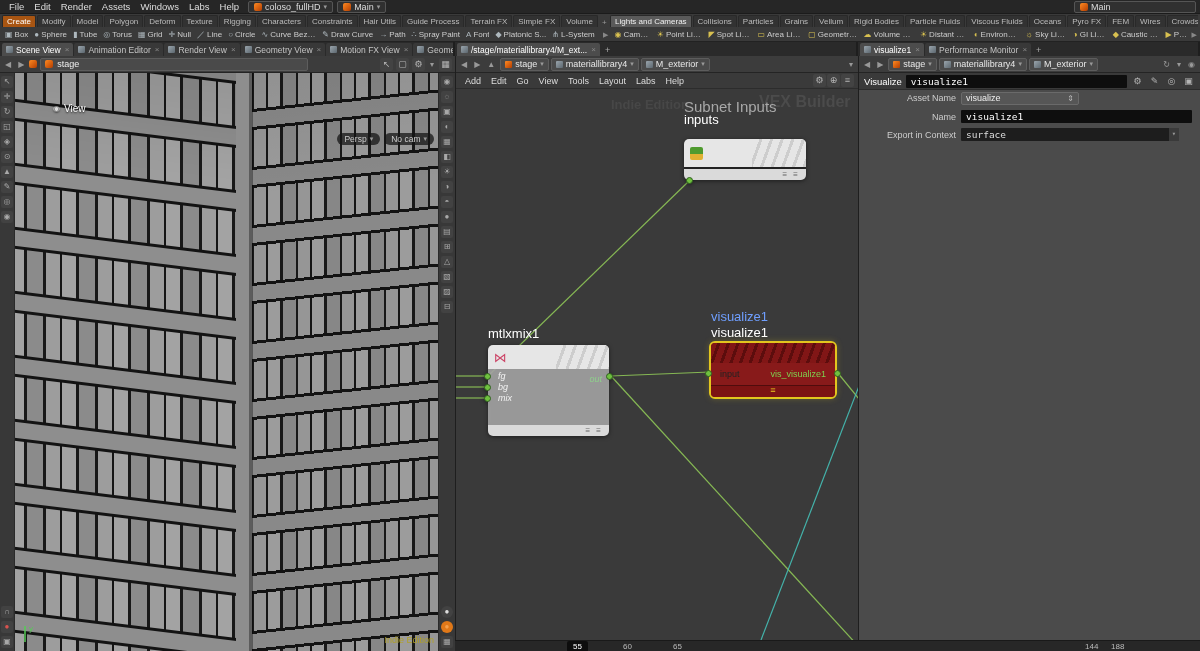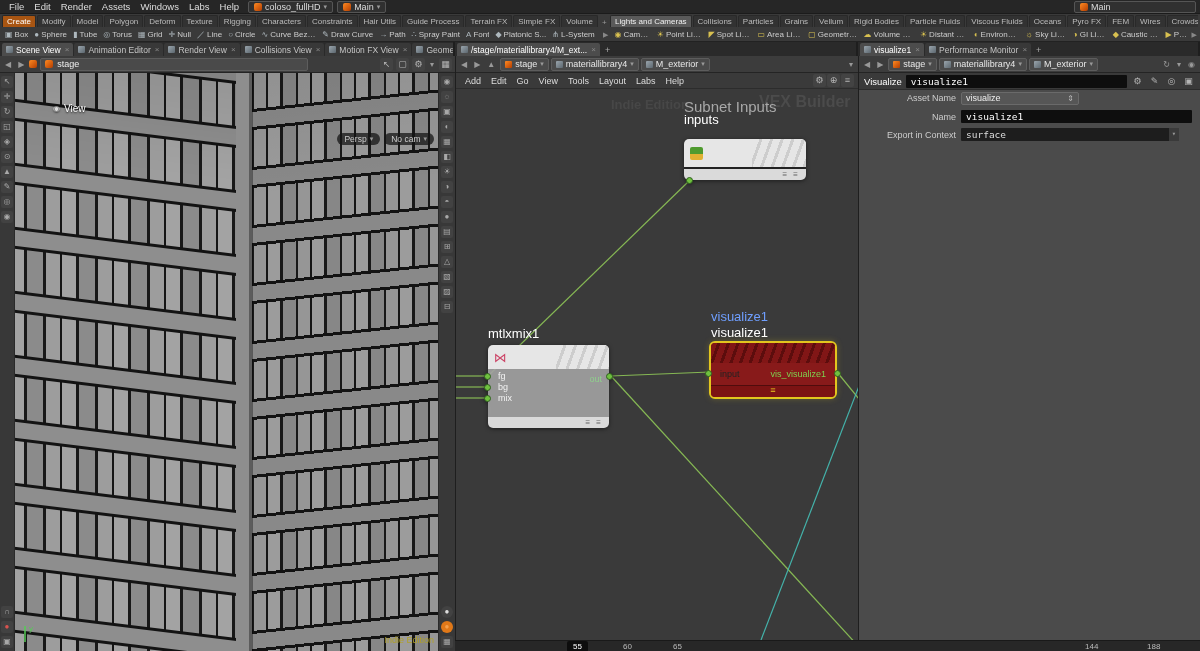--- a/index.html
+++ b/index.html
@@ -106,21 +106,21 @@
   .node-white { position:absolute; width:122px; filter:drop-shadow(0 1px 2px rgba(0,0,0,0.5)); }
   .nw-top { height:28px; background:#e6e6e6; border-radius:5px 5px 0 0; position:relative; display:flex; align-items:center; padding-left:6px; }
   .nw-top::after { content:""; position:absolute; right:0; top:0; bottom:0; width:44%; border-radius:0 5px 0 0; background:repeating-linear-gradient(110deg,#e6e6e6 0 7px,#cdcdcd 7px 10px); }
   .nw-top.h24 { height:24px; }
   .nw-gap { height:2px; background:rgba(35,35,35,0.65); }
   .nw-bottom { height:11px; background:#dadada; border-radius:0 0 5px 5px; position:relative; }
   .nw-marks { position:absolute; right:6px; top:0; color:#666; font-size:8px; letter-spacing:2px; line-height:11px; }
   .node-icon { position:relative; z-index:1; }
   .plant-pot { width:13px; height:13px; display:inline-block; background:linear-gradient(180deg,#4f9b2f 0 7px,#e0b133 7px 13px); border-radius:2px; }
   .bowtie { color:#cc4466; font-size:13px; }
-  .nm-mid { background:rgba(178,178,178,0.82); padding:2px 0 13px; position:relative; }
+  .nm-mid { background:rgba(178,178,178,0.82); padding:2px 0 21px; position:relative;font-style:italic; }
   .nm-row { height:11px; position:relative; padding-left:10px; font-size:9px; color:#f2f2f2; line-height:11px; }
   .nm-out { position:absolute; right:7px; top:5px; font-size:9px; color:#8fd08c; }
   .dot { position:absolute; width:7px; height:7px; border-radius:50%; background:#6fc13f; border:1px solid #2e5e1e; }
   .node-red { position:absolute; width:128px; border:2px solid #e2c61e; border-radius:6px; background:#7c1313; box-shadow:0 0 6px rgba(226,198,30,0.25); }
   .nr-top { height:20px; border-radius:4px 4px 0 0; background:repeating-linear-gradient(110deg,#811616 0 6px,#5c0d0d 6px 9px); }
   .nr-mid { height:22px; background:#881a1a; display:flex; align-items:center; justify-content:space-between; padding:0 9px; font-size:9px; }
   .nr-in { color:#222; } .nr-out { color:#7fd04f; }
   .nr-bottom { height:12px; background:#7c1313; border-top:1px solid rgba(0,0,0,0.35); border-radius:0 0 4px 4px; position:relative; }
   .nr-flag { position:absolute; left:50%; transform:translateX(-50%); top:-1px; color:#e8c81e; font-size:9px; }
 
@@ -342,21 +342,21 @@
         <span class="ptlabel" data-name="pane-tab-label">Animation Editor</span>
         <span class="ptclose" data-name="close-tab-icon">×</span>
       </div>
       <div class="ptab" data-name="pane-tab-render-view">
         <span class="pticon" data-name="pane-type-icon"></span>
         <span class="ptlabel" data-name="pane-tab-label">Render View</span>
         <span class="ptclose" data-name="close-tab-icon">×</span>
       </div>
       <div class="ptab" data-name="pane-tab-composite-view">
         <span class="pticon" data-name="pane-type-icon"></span>
-        <span class="ptlabel" data-name="pane-tab-label">Collisions View</span>
+        <span class="ptlabel" data-name="pane-tab-label">Geometry View</span>
         <span class="ptclose" data-name="close-tab-icon">×</span>
       </div>
       <div class="ptab" data-name="pane-tab-motion-fx-view">
         <span class="pticon" data-name="pane-type-icon"></span>
         <span class="ptlabel" data-name="pane-tab-label">Motion FX View</span>
         <span class="ptclose" data-name="close-tab-icon">×</span>
       </div>
       <div class="ptab" data-name="pane-tab-geometry-spreadsheet">
         <span class="pticon" data-name="pane-type-icon"></span>
         <span class="ptlabel" data-name="pane-tab-label">Geometry Spreadsheet</span>
@@ -630,14 +630,14 @@
       <span class="dd" data-name="chevron-down-icon">▾</span>
     </div>
   </div>
 </div>
 
 <div id="playbar" data-name="playbar">
     <div class="tick boxed" data-name="playbar-tick" style="left: 112px;">55</div>
     <div class="tick" data-name="playbar-tick" style="left: 168px;">60</div>
     <div class="tick" data-name="playbar-tick" style="left: 218px;">65</div>
     <div class="tick" data-name="playbar-tick" style="left: 630px;">144</div>
-    <div class="tick" data-name="playbar-tick" style="left: 692px;">188</div>
+    <div class="tick" data-name="playbar-tick" style="left: 656px;">188</div>
   </div>
 
 </body></html>

